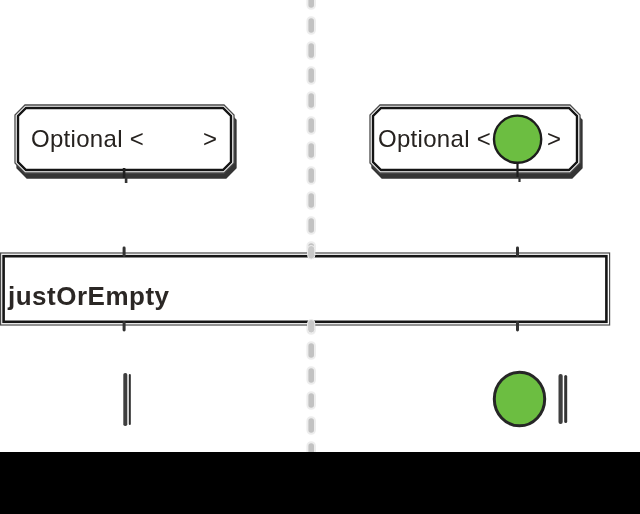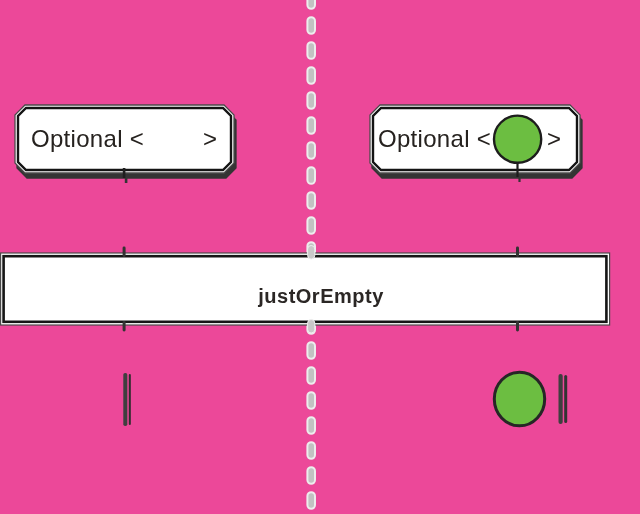--- a/index.html
+++ b/index.html
@@ -1,40 +1,40 @@
 <!DOCTYPE html>
 <html><head>
 <meta charset="utf-8">
 <title>justOrEmpty</title>
 <style>
   html,body{margin:0;padding:0;background:#000;}
   .stage{
     position:relative;
-    width:640px;height:514px;
-    background:#ec4899;
+    width:640px;height:452px;
+    background:#ffffff;
     overflow:hidden;
     font-family:"Liberation Sans","DejaVu Sans",sans-serif;
   }
   .stage svg{position:absolute;left:0;top:0;z-index:1;}
   .plaque{filter:drop-shadow(2px 5px 0px #343434);}
   .lbl{
     position:absolute;z-index:2;
     color:#26221f;
     white-space:pre;
     line-height:26px;
   }
   .optional{font-size:24px;font-weight:400;letter-spacing:0.3px;}
   .lbl-left-prefix{left:31px;top:126px;}
   .lbl-left-suffix{left:203px;top:126px;}
   .lbl-right-prefix{left:378px;top:126px;}
   .lbl-right-suffix{left:547px;top:126px;}
   .lbl-operator{
-    left:16px;top:281px;width:610px;
-    text-align:center;
-    font-size:20px;font-weight:bold;letter-spacing:0.5px;line-height:30px;
+    left:8px;top:281px;width:610px;
+    text-align:left;
+    font-size:26px;font-weight:bold;letter-spacing:0.5px;line-height:30px;
     color:#2b2725;
   }
 </style>
 </head>
 <body>
 
 <div class="stage">
 
   <svg width="640" height="514" viewBox="0 0 640 514">
 

